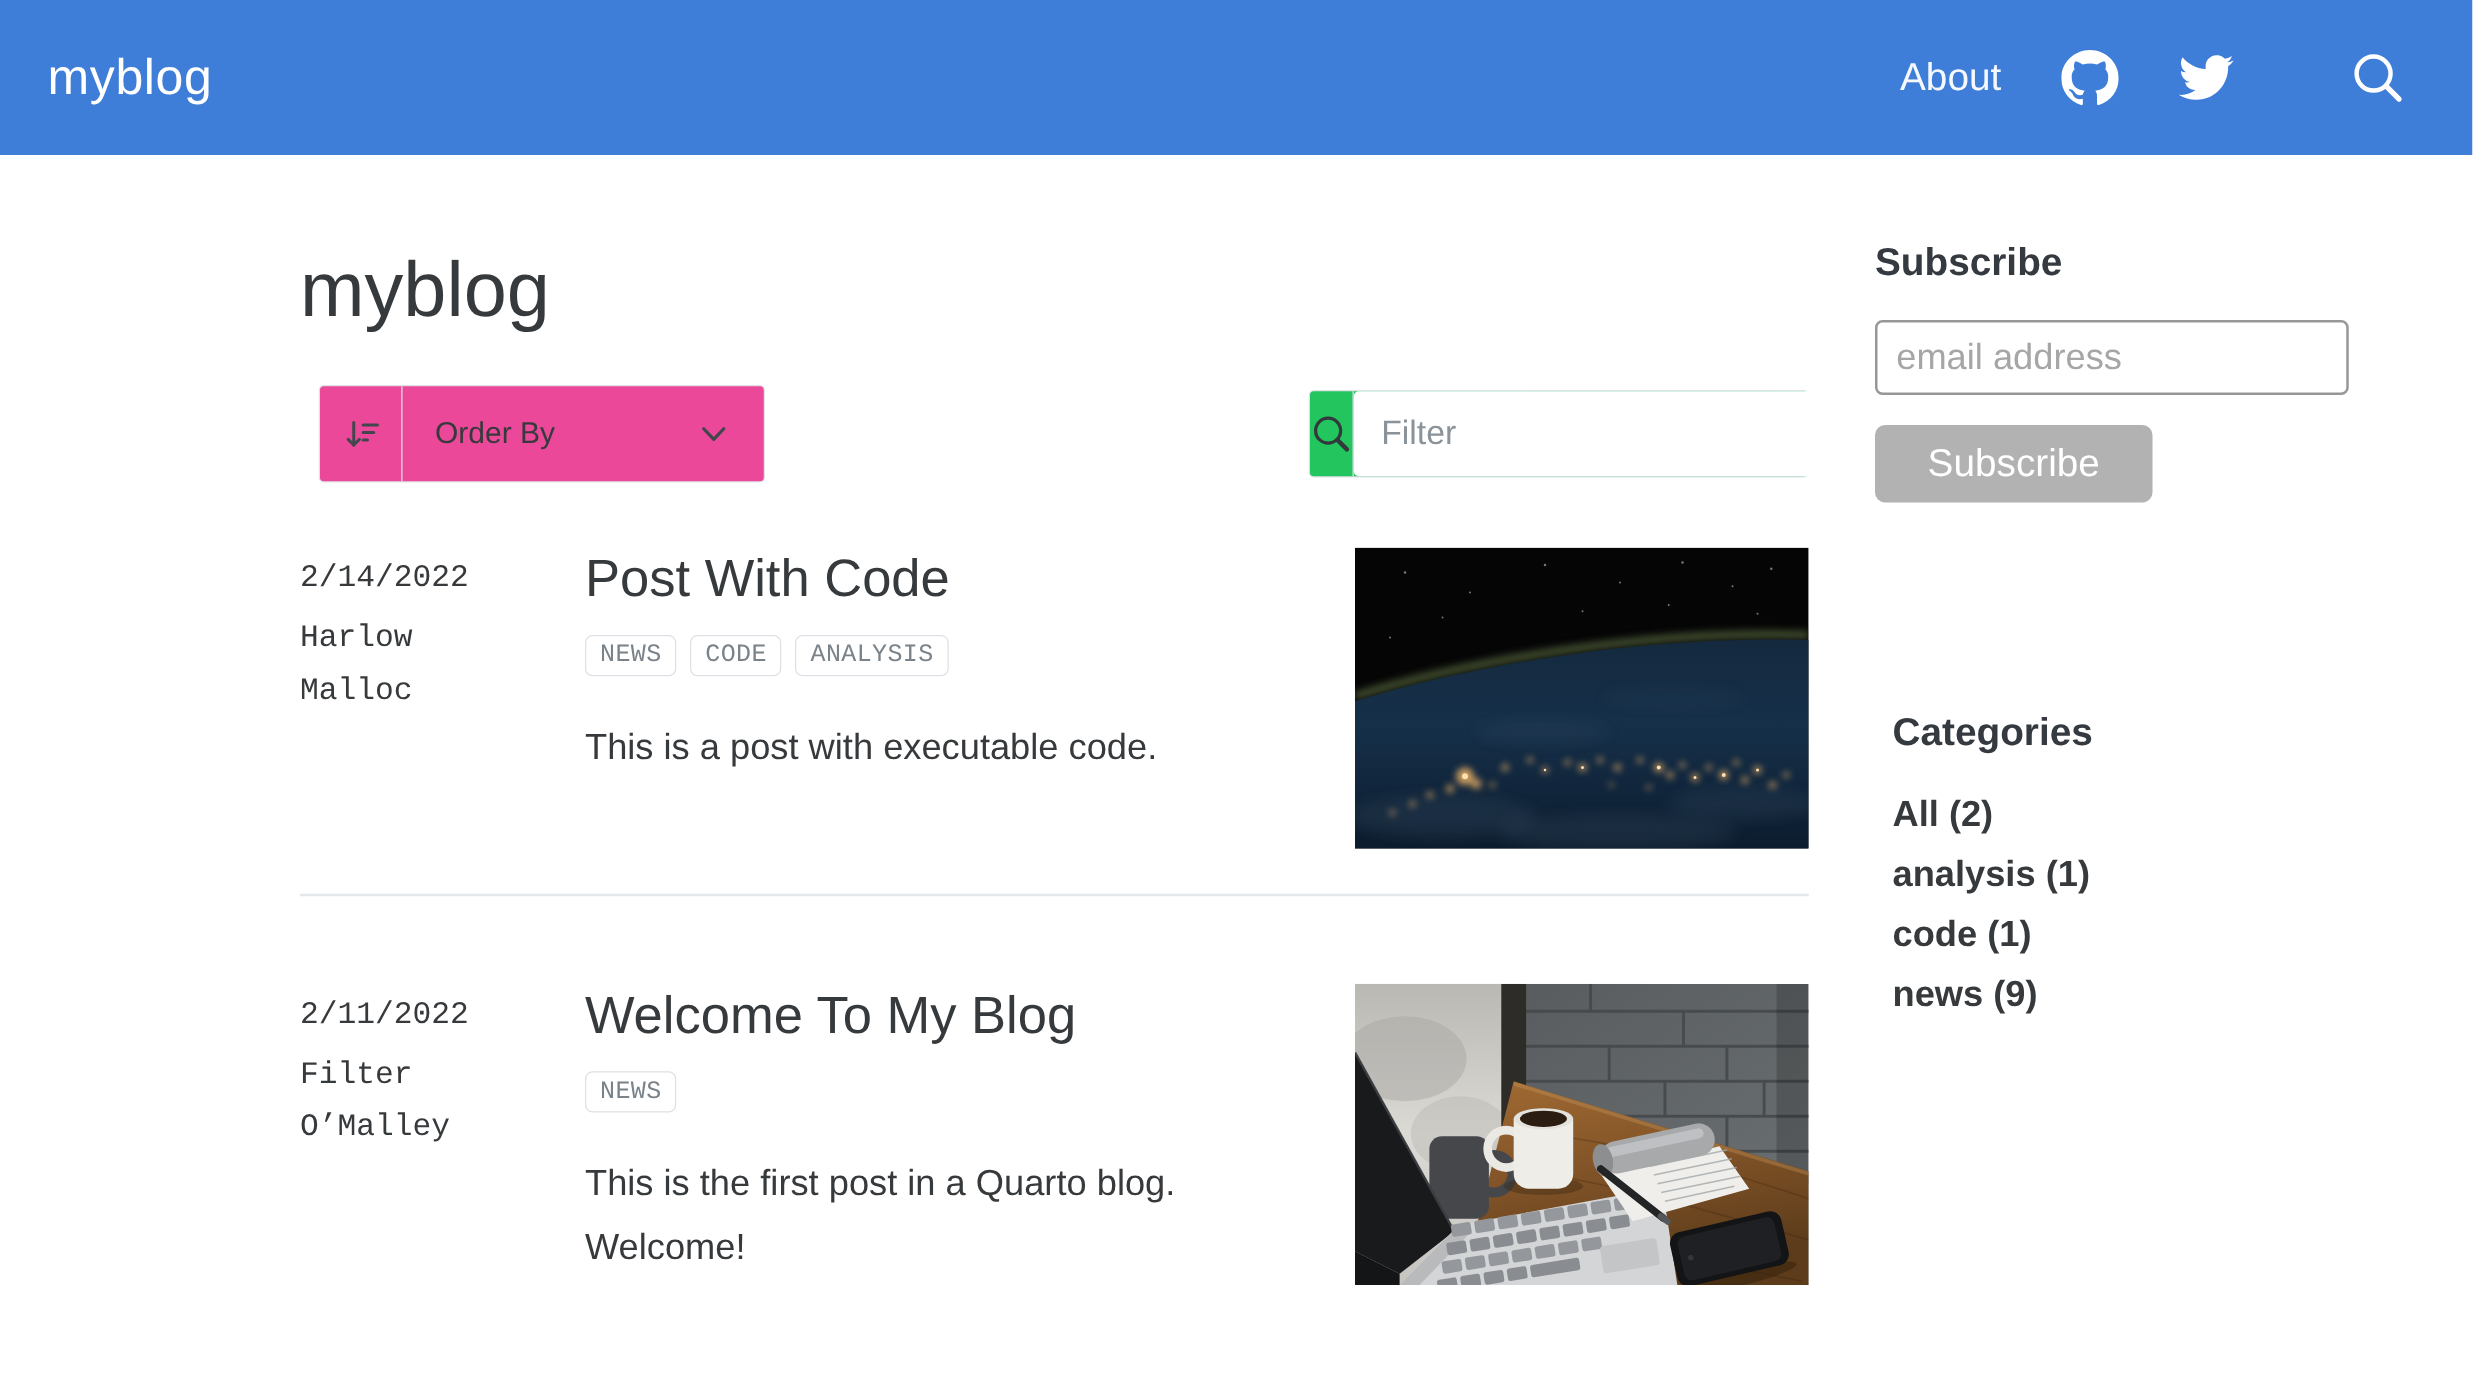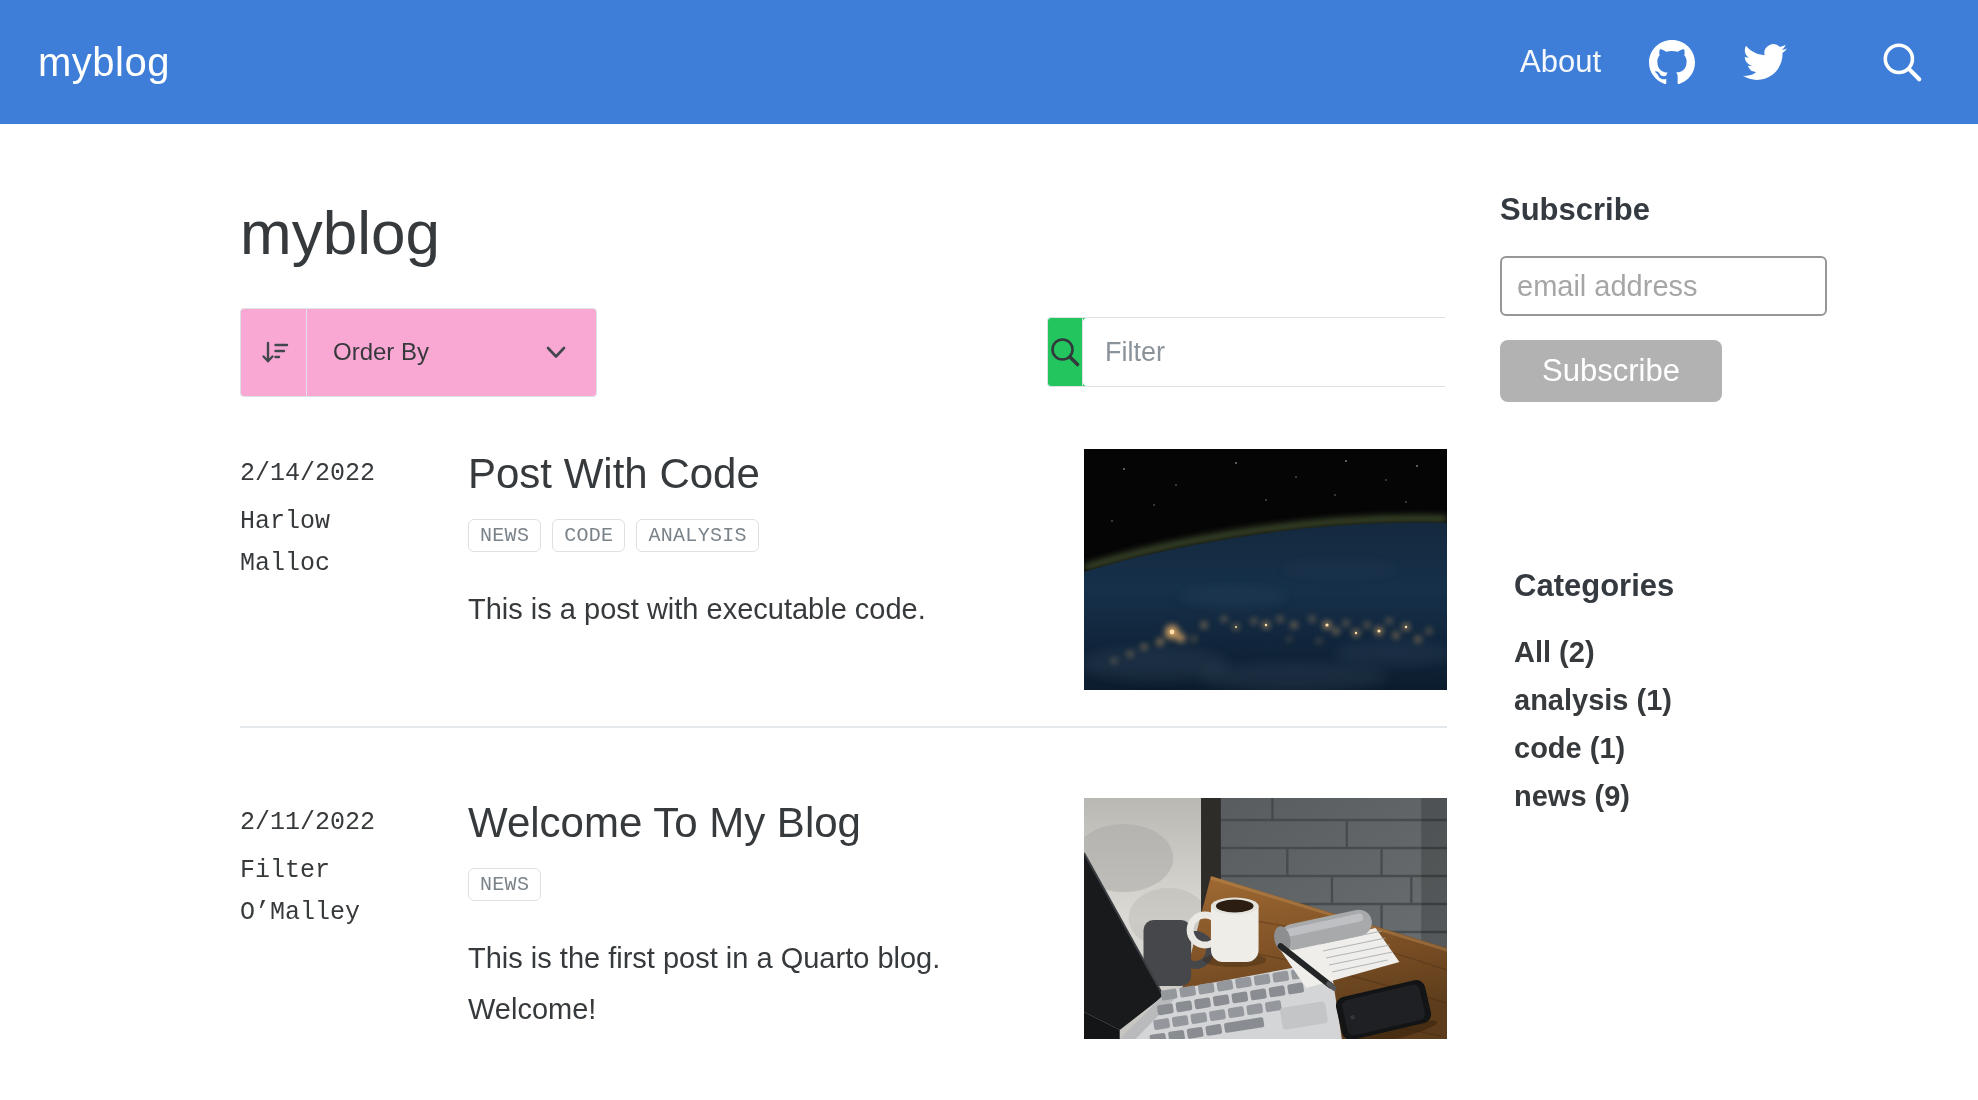--- a/index.html
+++ b/index.html
@@ -19,22 +19,22 @@
   .nav-right{margin-left:auto;display:flex;align-items:center;}
   .nav-link{color:rgba(255,255,255,.95);font-size:31px;cursor:pointer;}
   .nav-icon{display:flex;align-items:center;justify-content:center;cursor:pointer;margin-left:48px;}
   .nav-icon.search-gap{margin-left:92px;}
   
   .layout{display:flex;}
   .main{margin-left:240px;width:1207px;flex-shrink:0;}
   .page-title{font-size:62px;font-weight:400;color:#373a3c;margin-top:70px;line-height:1.25;}
   
   .controls{display:flex;justify-content:space-between;align-items:center;margin-top:36px;}
-  .orderby{display:flex;align-items:stretch;width:357px;height:89px;
-    border:1px solid var(--border);border-radius:4px;background:#f9a8d4;cursor:pointer;}
+  .orderby{display:flex;align-items:stretch;width:357px;height:78px;
+    border:1px solid var(--border);border-radius:4px;background:#ec4899;cursor:pointer;margin-left:15px;}
   .orderby-iconbox{width:66px;display:flex;align-items:center;justify-content:center;
     border-right:1px solid var(--border);}
   .orderby-select{flex:1;display:flex;align-items:center;justify-content:space-between;
     padding:0 26px;font-size:24px;color:#373a3c;}
   .filterbox{display:flex;align-items:stretch;width:400px;height:70px;
     border:1px solid var(--border);border-radius:4px;background:#22c55e;}
   .filter-iconbox{width:70px;display:flex;align-items:center;justify-content:center;
     border-right:1px solid var(--border);}
   .filter-input{flex:1;border:none;outline:none;font-size:27px;color:#373a3c;
     padding:0 22px;font-family:"Liberation Sans",sans-serif;border-radius:4px;}
@@ -50,21 +50,21 @@
   .tags{display:flex;margin-top:20px;font-family:Liberation Mono, monospace;}
   .tag{border:1px solid #dde1e5;border-radius:6px;color:#7b838a;font-size:20px;
     padding:4px 11px;margin-right:11px;letter-spacing:.3px;cursor:pointer;}
   .post-desc{margin-top:32px;font-size:29px;line-height:1.75;max-width:520px;color:#373a3c;}
   .thumb{width:363px;height:241px;margin-left:auto;flex-shrink:0;cursor:pointer;overflow:hidden;}
   .thumb svg{display:block;width:100%;height:100%;}
   .divider{border:none;border-top:2px solid #e4e8ea;margin-top:36px;}
   
   .sidebar{margin-left:53px;width:380px;padding-top:68px;}
   .side-heading{font-size:31px;font-weight:700;color:#343a40;}
-  .email-input{margin-top:28px;width:327px;height:60px;border:2px solid #979797;
+  .email-input{margin-top:28px;width:379px;height:60px;border:2px solid #979797;
     border-radius:6px;font-size:29px;padding:0 15px;color:#333;outline:none;
     font-family:"Liberation Sans",sans-serif;}
   .email-input::placeholder{color:#a6a6a6;}
   .subscribe-btn{display:block;margin-top:24px;width:222px;height:62px;background:var(--btn-bg);
     color:#fff;font-size:31px;border:none;border-radius:8px;cursor:pointer;
     font-family:"Liberation Sans",sans-serif;}
   .categories{margin-top:166px;margin-left:14px;}
   .cat-list{list-style:none;margin-top:24px;font-weight:bold;}
   .cat-list li{font-size:29px;line-height:48px;color:#373a3c;cursor:pointer;}
 </style>

